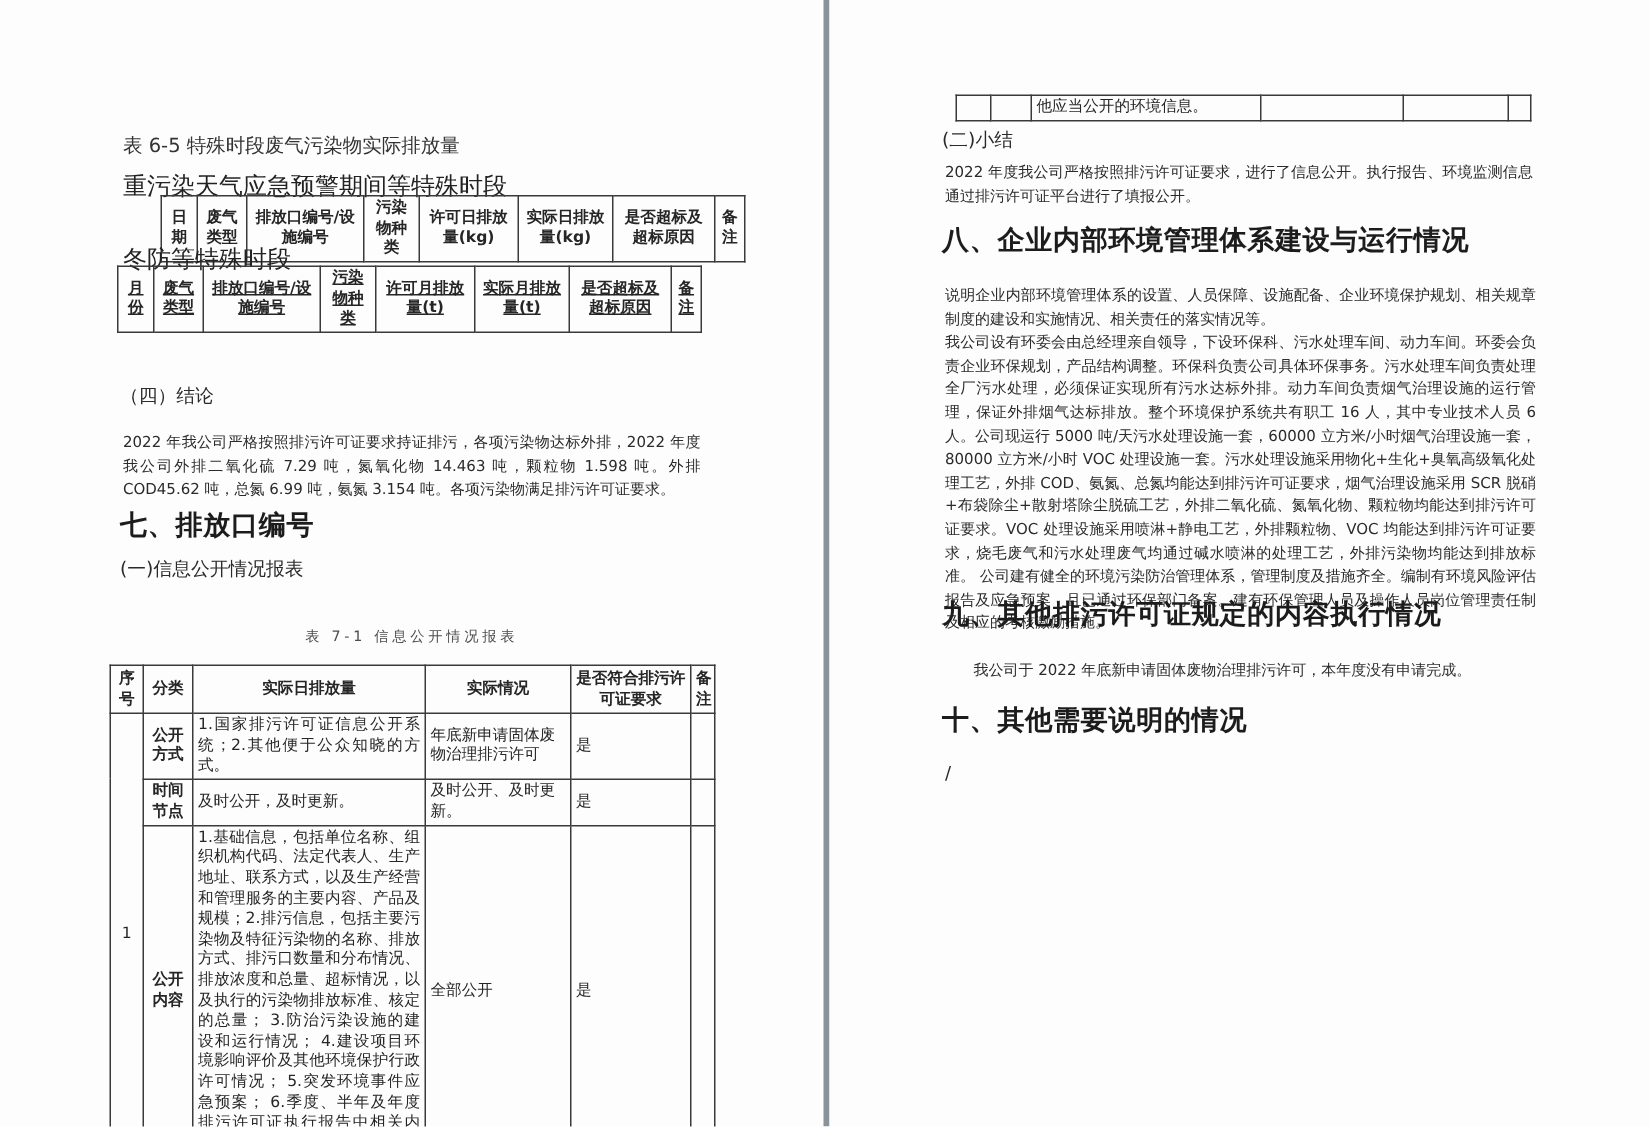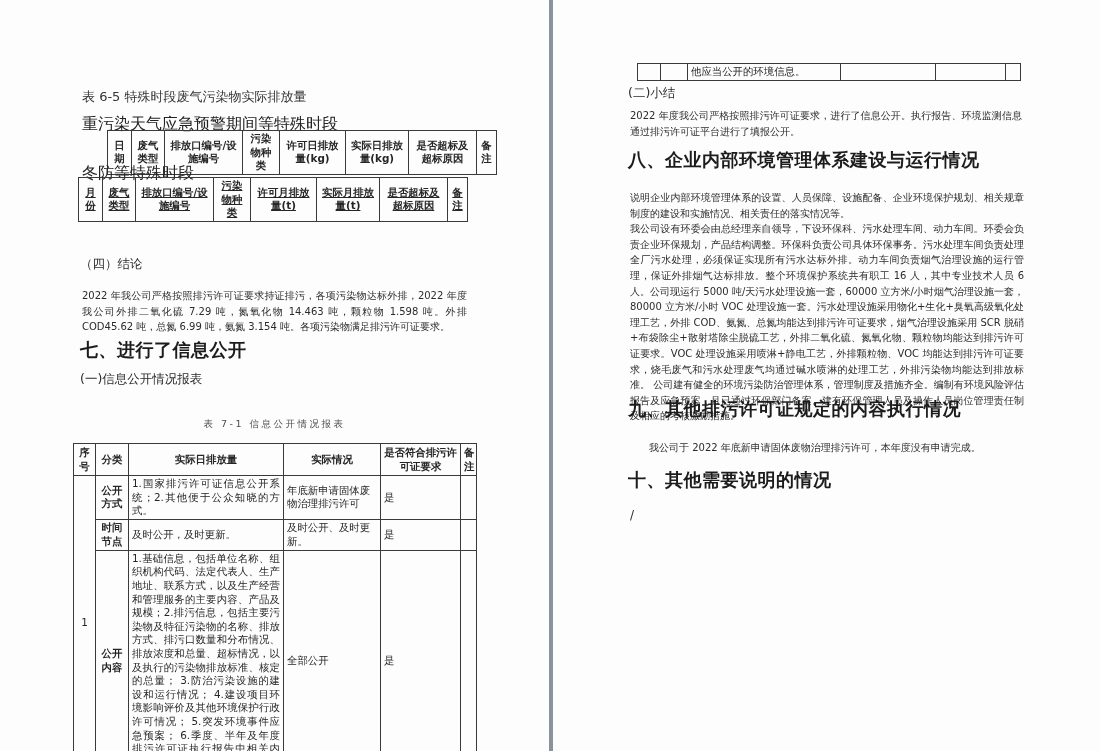--- a/index.html
+++ b/index.html
@@ -88,21 +88,21 @@
       <td>是否超标及超标原因</td>
       <td>备注</td>
     </tr>
   </tbody>
     </table>
 
   <div class="abs subhead" style="left:80px;top:256px;">（四）结论</div>
 
   <div class="abs para" style="left:82px;top:288px;width:385px;">2022 年我公司严格按照排污许可证要求持证排污，各项污染物达标外排，2022 年度我公司外排二氧化硫 7.29 吨，氮氧化物 14.463 吨，颗粒物 1.598 吨。外排 COD45.62 吨，总氮 6.99 吨，氨氮 3.154 吨。各项污染物满足排污许可证要求。</div>
 
-  <div class="abs h1" style="left:80px;top:338px;">七、进行了信息公开</div>
+  <div class="abs h1" style="left:80px;top:338px;">七、排放口编号</div>
 
   <div class="abs subhead" style="left:80px;top:371px;">(一)信息公开情况报表</div>
 
   <div class="abs caption71" style="left:0;top:418px;width:549px;">表 7-1 信息公开情况报表</div>
 
   <table class="abs" style="left:73px;top:443px;width:403px;">
     <colgroup>
       <col style="width:22px">
         <col style="width:33px">
         <col style="width:155px">

